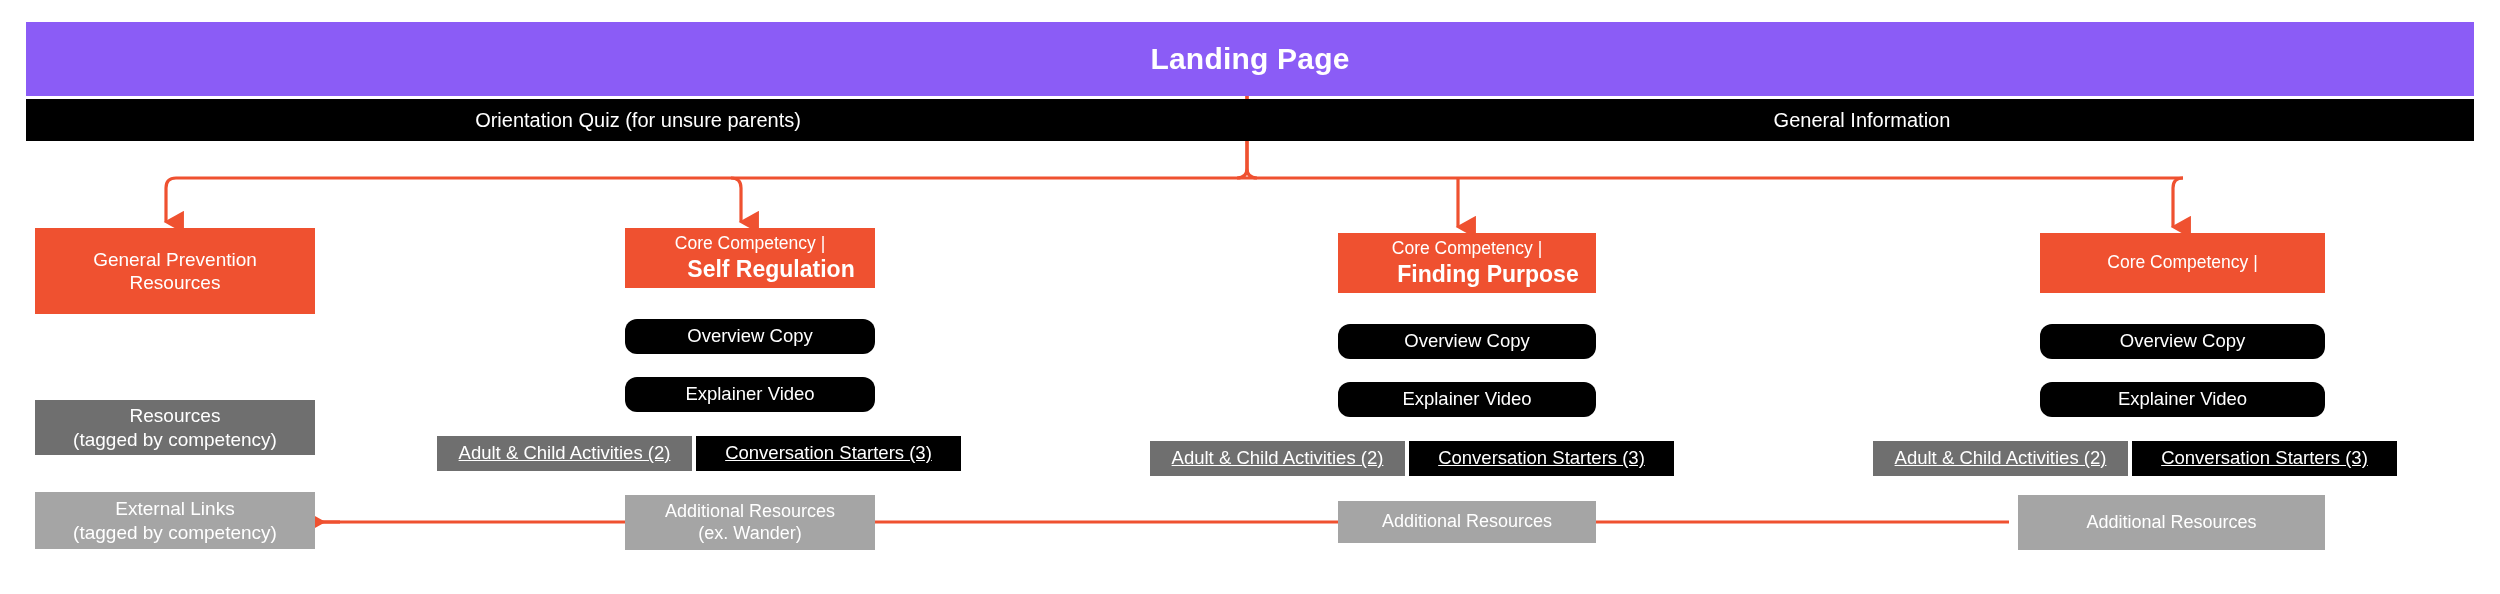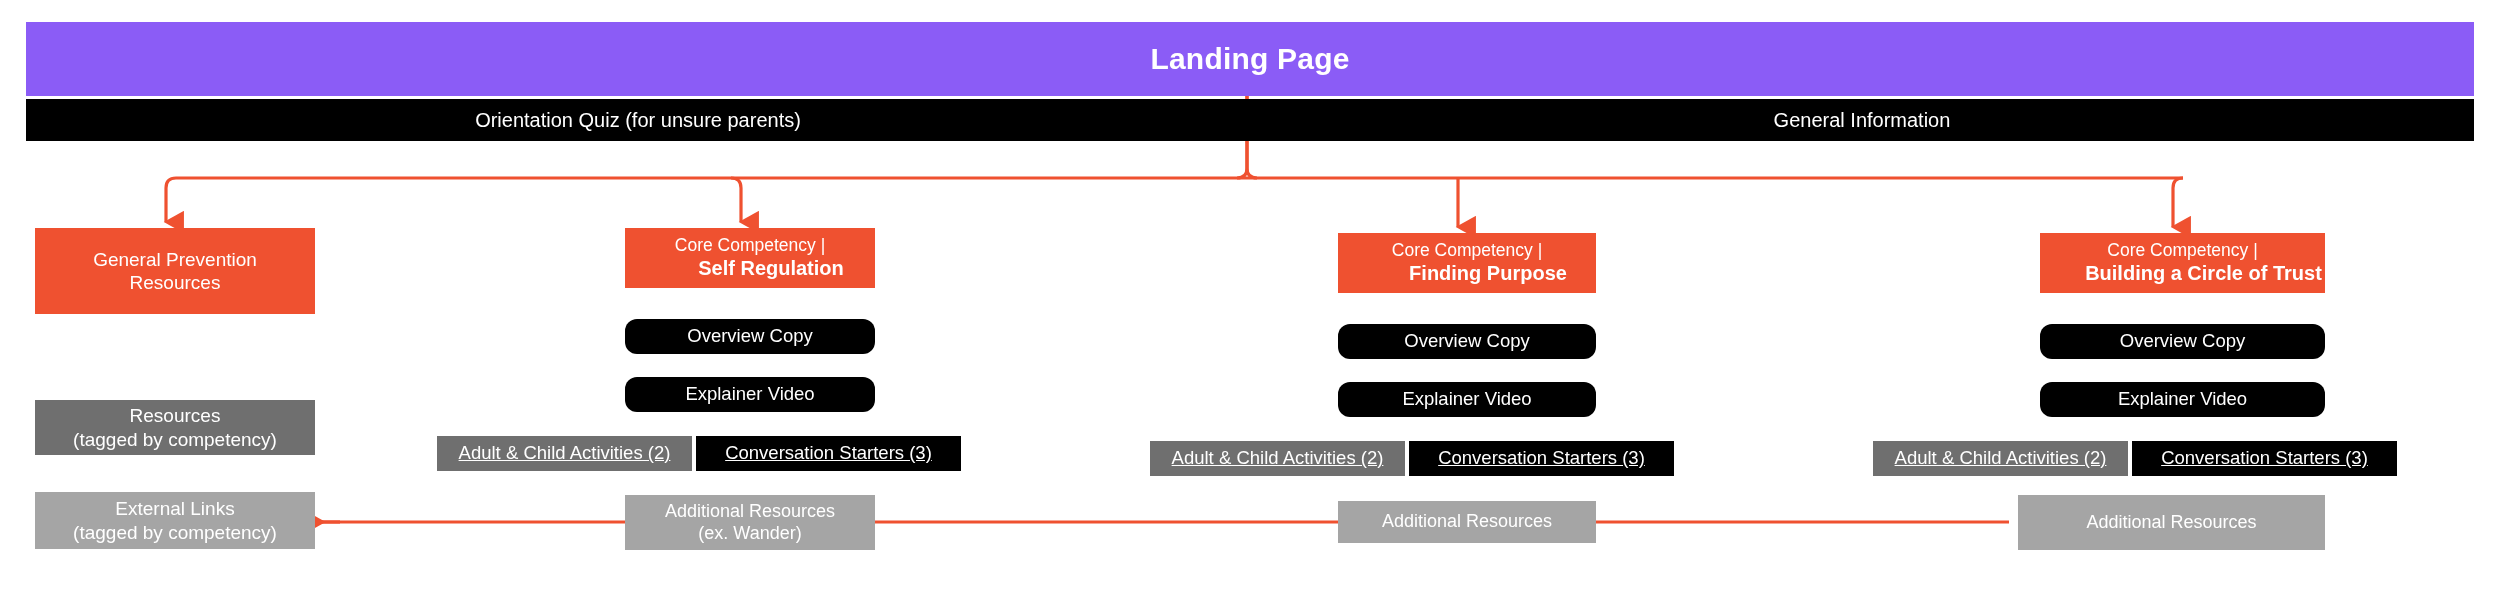--- a/index.html
+++ b/index.html
@@ -99,21 +99,21 @@
     left: 26px; top: 400px; width: 280px; height: 55px;
     font-size: 19px;
   }
   #col1-external {
     left: 26px; top: 492px; width: 280px; height: 57px;
     font-size: 19px;
   }
 
   
   .cc-head  { height: 60px; font-size: 17.5px; }
-  .cc-head .ln2 { font-weight: bold; font-size: 20px; padding-left: 42px; }
+  .cc-head .ln2 { font-weight: bold; font-size: 23px; padding-left: 42px; }
   .cc-row   { height: 35px; font-size: 18.5px; border-radius: 12px; }
   .cc-pair  { height: 35px; font-size: 18.5px; text-decoration: underline; }
   .cc-extra { font-size: 18px; }
 
   
   #c2-head   { left: 616px;  top: 228px;  width: 250px; }
   #c2-ov     { left: 616px;  top: 319px;  width: 250px; }
   #c2-vid    { left: 616px;  top: 377px;  width: 250px; }
   #c2-act    { left: 428px;  top: 436px;  width: 255px; }
   #c2-conv   { left: 687px;  top: 436px;  width: 265px; }
@@ -229,21 +229,20 @@
   </div>
   <div class="box c-black cc-pair" id="c3-conv">
     <span class="ln">Conversation Starters (3)</span>
   </div>
   <div class="box c-gray-l cc-extra" id="c3-extra">
     <span class="ln">Additional Resources</span>
   </div>
 
   <div class="box c-orange cc-head" id="c4-head">
     <span class="ln">Core Competency |</span>
-    <span class="ln ln2">Building a Circle of Trust</span>
   </div>
   <div class="box c-black cc-row" id="c4-ov">
     <span class="ln">Overview Copy</span>
   </div>
   <div class="box c-black cc-row" id="c4-vid">
     <span class="ln">Explainer Video</span>
   </div>
   <div class="box c-gray-d cc-pair" id="c4-act">
     <span class="ln">Adult &amp; Child Activities (2)</span>
   </div>

